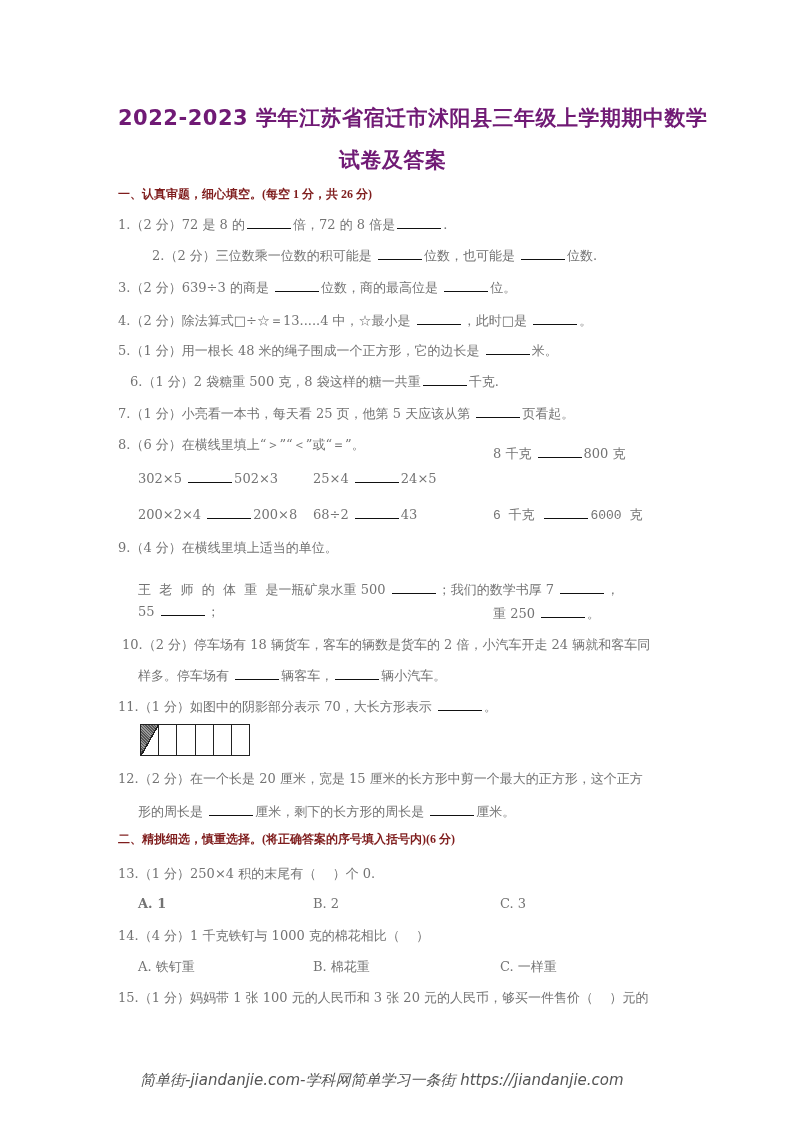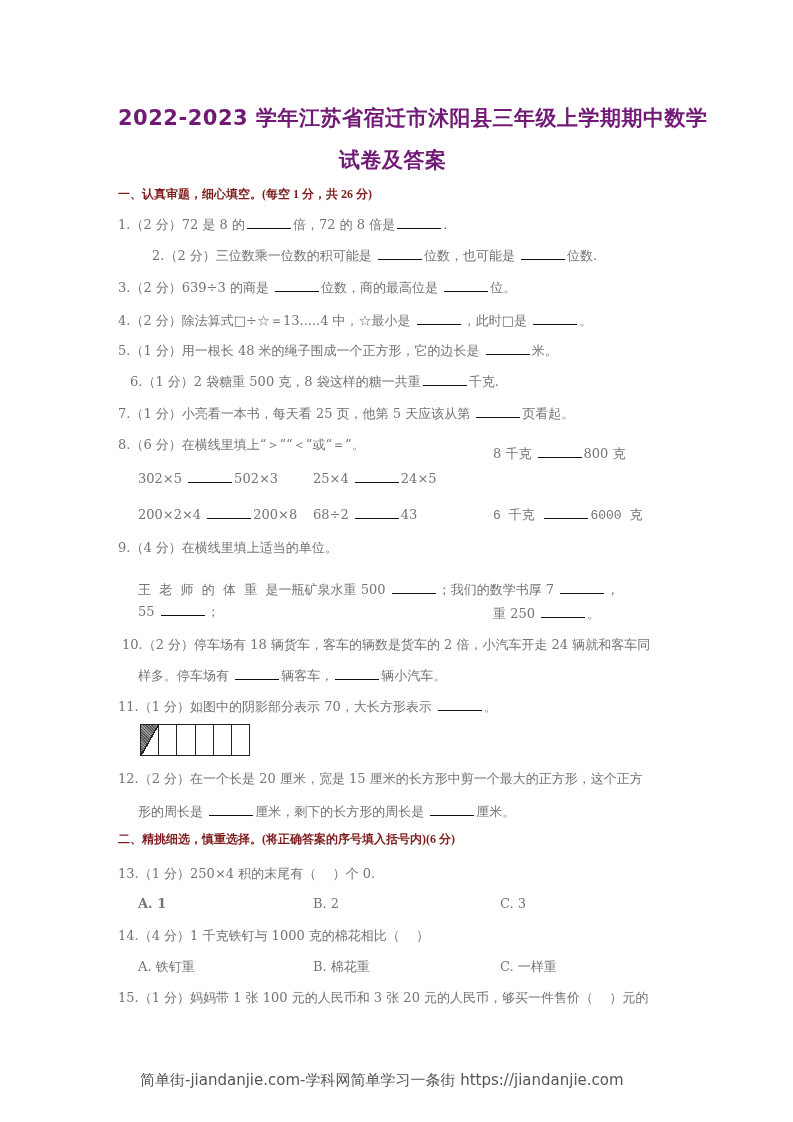--- a/index.html
+++ b/index.html
@@ -3,21 +3,21 @@
 <meta charset="utf-8">
 <style>
   html, body { margin:0; padding:0; background:#ffffff; }
   body { width:793px; height:1122px; position:relative; overflow:hidden;
          font-family:"DejaVu Serif", "Liberation Serif", serif; color:#222; }
   .abs { position:absolute; white-space:nowrap; }
   .title { font-family:"DejaVu Sans", "Liberation Sans", sans-serif; font-weight:bold; font-size:21px; color:#701a75; letter-spacing:0.5px; }
   .sec { font-family:Liberation Serif, serif; font-weight:bold; font-size:12px; color:#7f1d1d; }
   .q { font-size:13px; color:#737373; }
   .blank { display:inline-block; width:44px; border-bottom:1px solid #111; height:12px; vertical-align:baseline; margin:0 2px; }
-  .footer { font-family:"DejaVu Sans", "Liberation Sans", sans-serif; font-size:15px; color:#555; }
+  .footer { font-family:"DejaVu Sans", "Liberation Sans", sans-serif; font-size:15px; color:#555;font-style:italic; }
   .fig { position:absolute; left:140px; top:724px; width:110px; height:32px; border:1.5px solid #222; display:flex; box-sizing:border-box; }
   .fig .cell { flex:1; border-left:1.5px solid #222; position:relative; }
   .fig .cell:first-child { border-left:none; overflow:hidden; }
   .fig .shade { position:absolute; inset:0; background:repeating-linear-gradient(45deg,#555 0 1px,#999 1px 2px);
                 clip-path:polygon(0 0, 100% 0, 0 100%); }
   .fig .diag { position:absolute; left:0; top:0; width:100%; height:100%;
                background:linear-gradient(to top left, transparent calc(50% - 1px), #222 calc(50% - 1px), #222 calc(50% + 0.5px), transparent calc(50% + 0.5px)); }
 </style>
 </head>
 <body>

